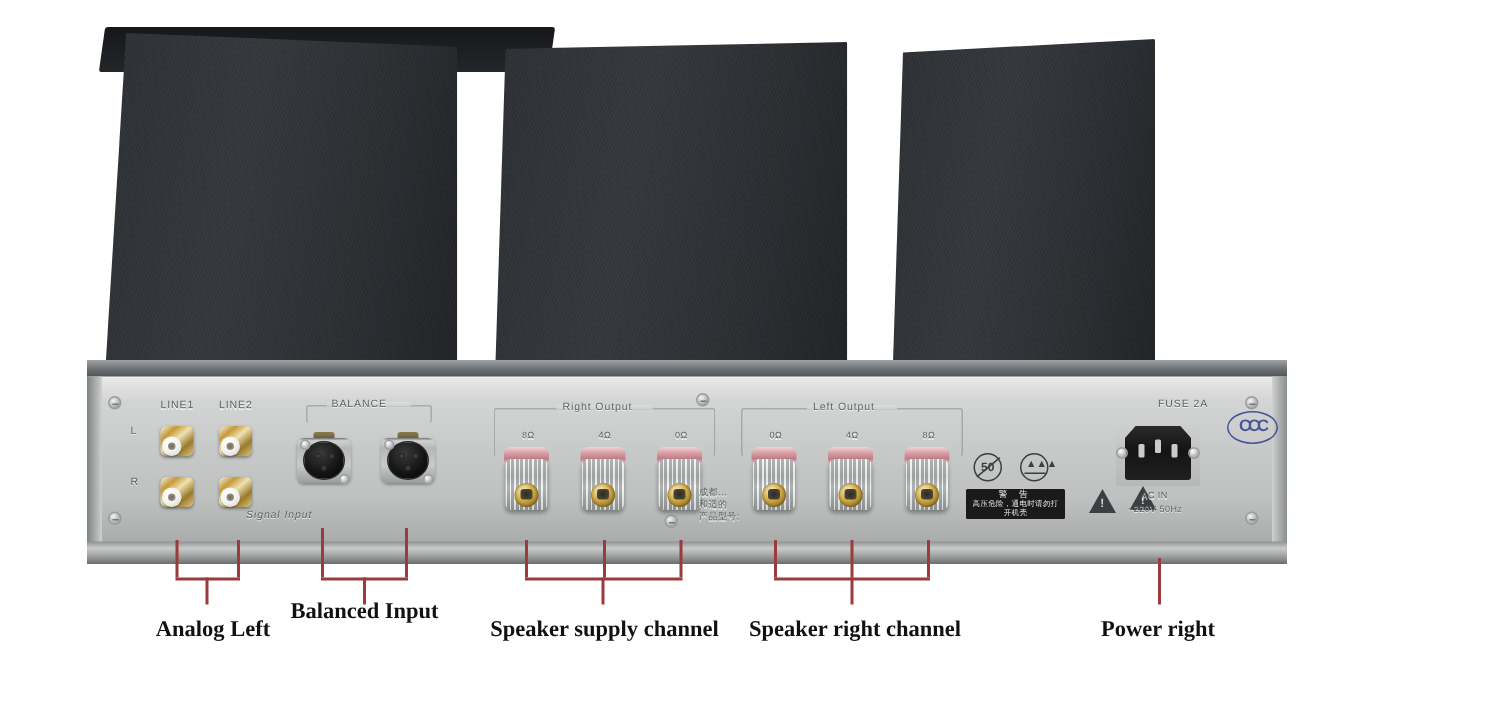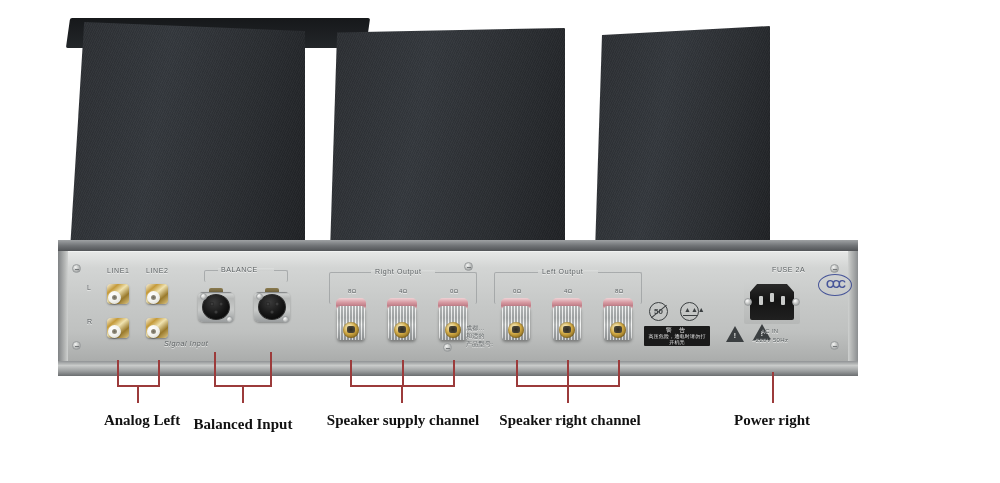--- a/index.html
+++ b/index.html
@@ -468,18 +468,18 @@
 
   <div class="lead-v" style="left:516px; top:360px; height:25px;"></div>
   <div class="lead-v" style="left:567px; top:360px; height:25px;"></div>
   <div class="lead-v" style="left:618px; top:360px; height:25px;"></div>
   <div class="lead-h" style="left:516px; top:385px; width:104px;"></div>
   <div class="lead-v" style="left:567px; top:385px; height:18px;"></div>
 
   <div class="lead-v" style="left:772px; top:372px; height:31px;"></div>
 
   <div class="caption" style="left:87px; top:412px; width:110px;">Analog Left</div>
-  <div class="caption" style="left:180px; top:416px; width:126px;">Balanced Input</div>
+  <div class="caption" style="left:180px; top:400px; width:126px;">Balanced Input</div>
   <div class="caption" style="left:325px; top:412px; width:156px;">Speaker supply channel</div>
   <div class="caption" style="left:497px; top:412px; width:146px;">Speaker right channel</div>
   <div class="caption" style="left:713px; top:412px; width:118px;">Power right</div>
 
 </div>
 
 </body></html>

